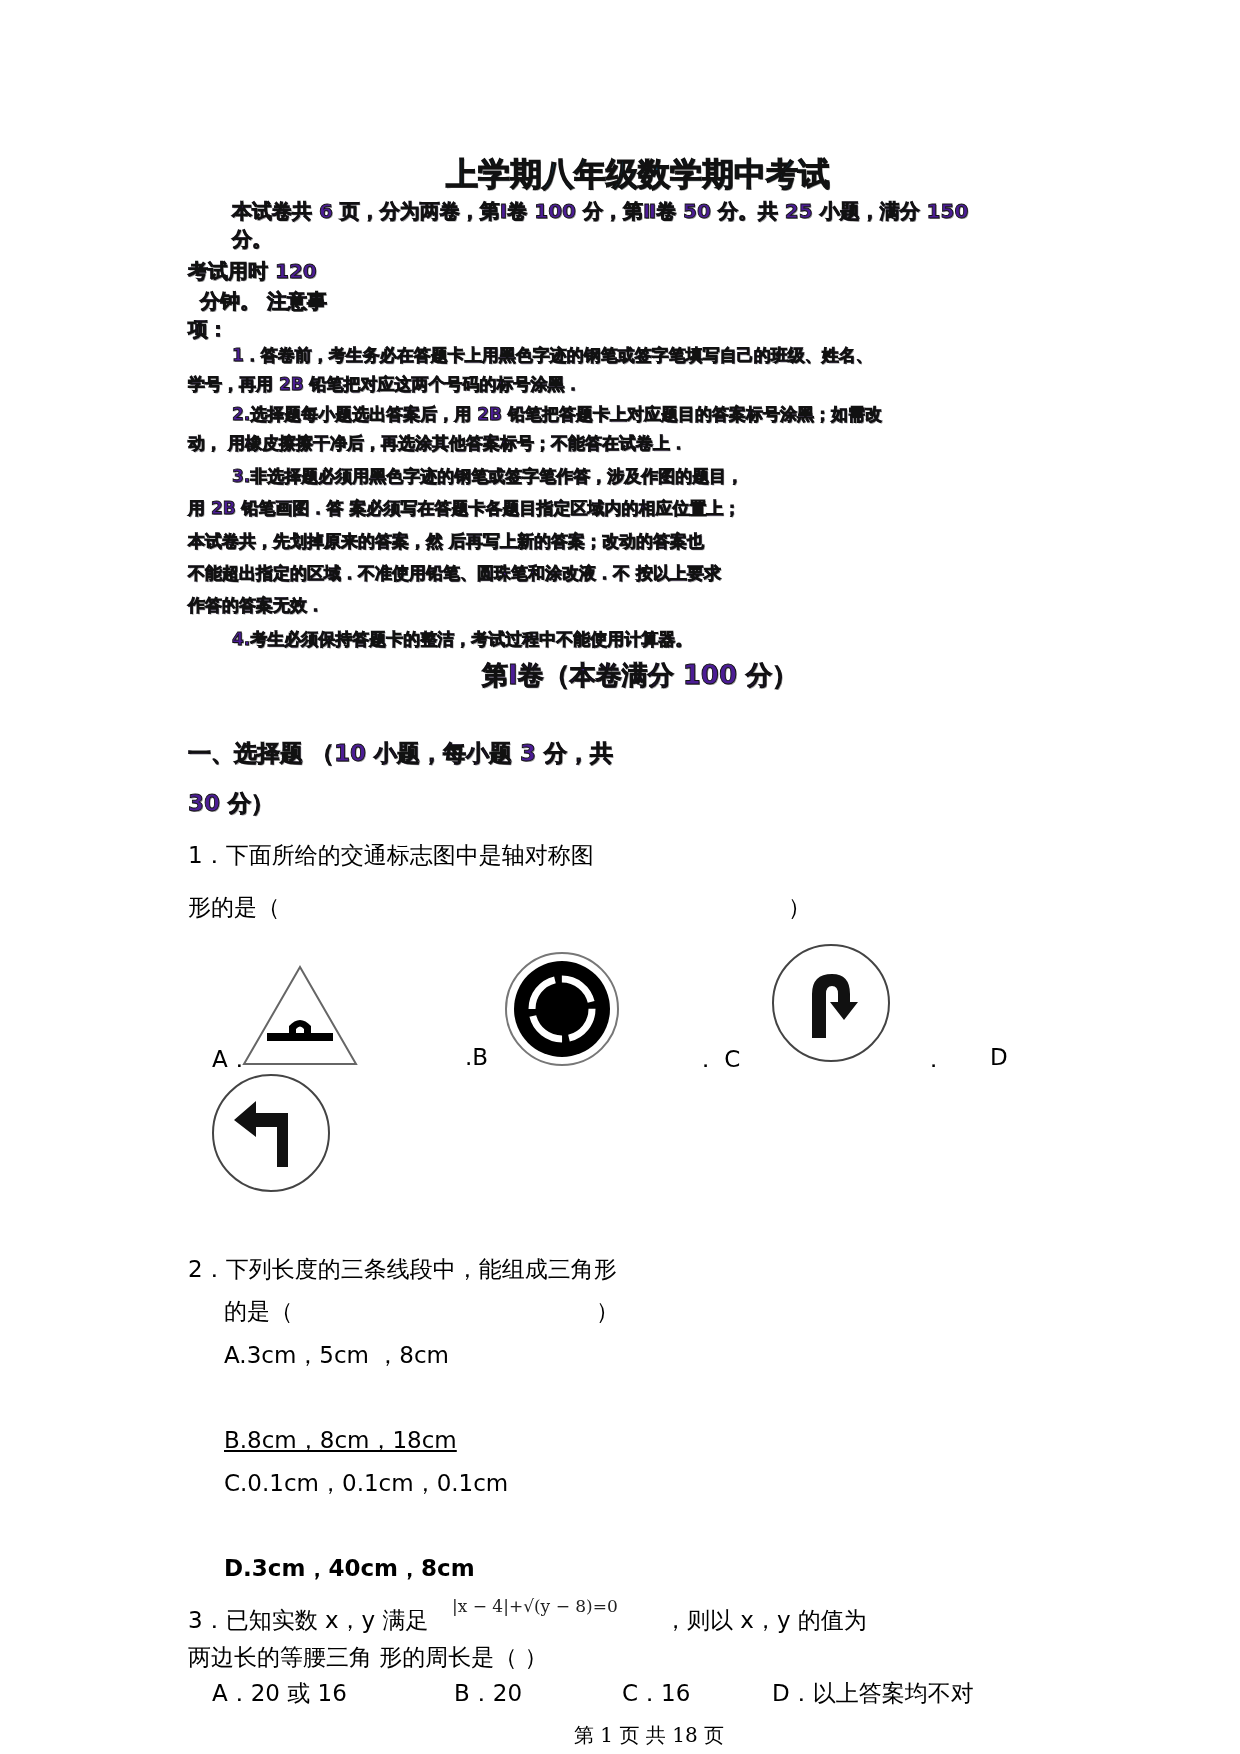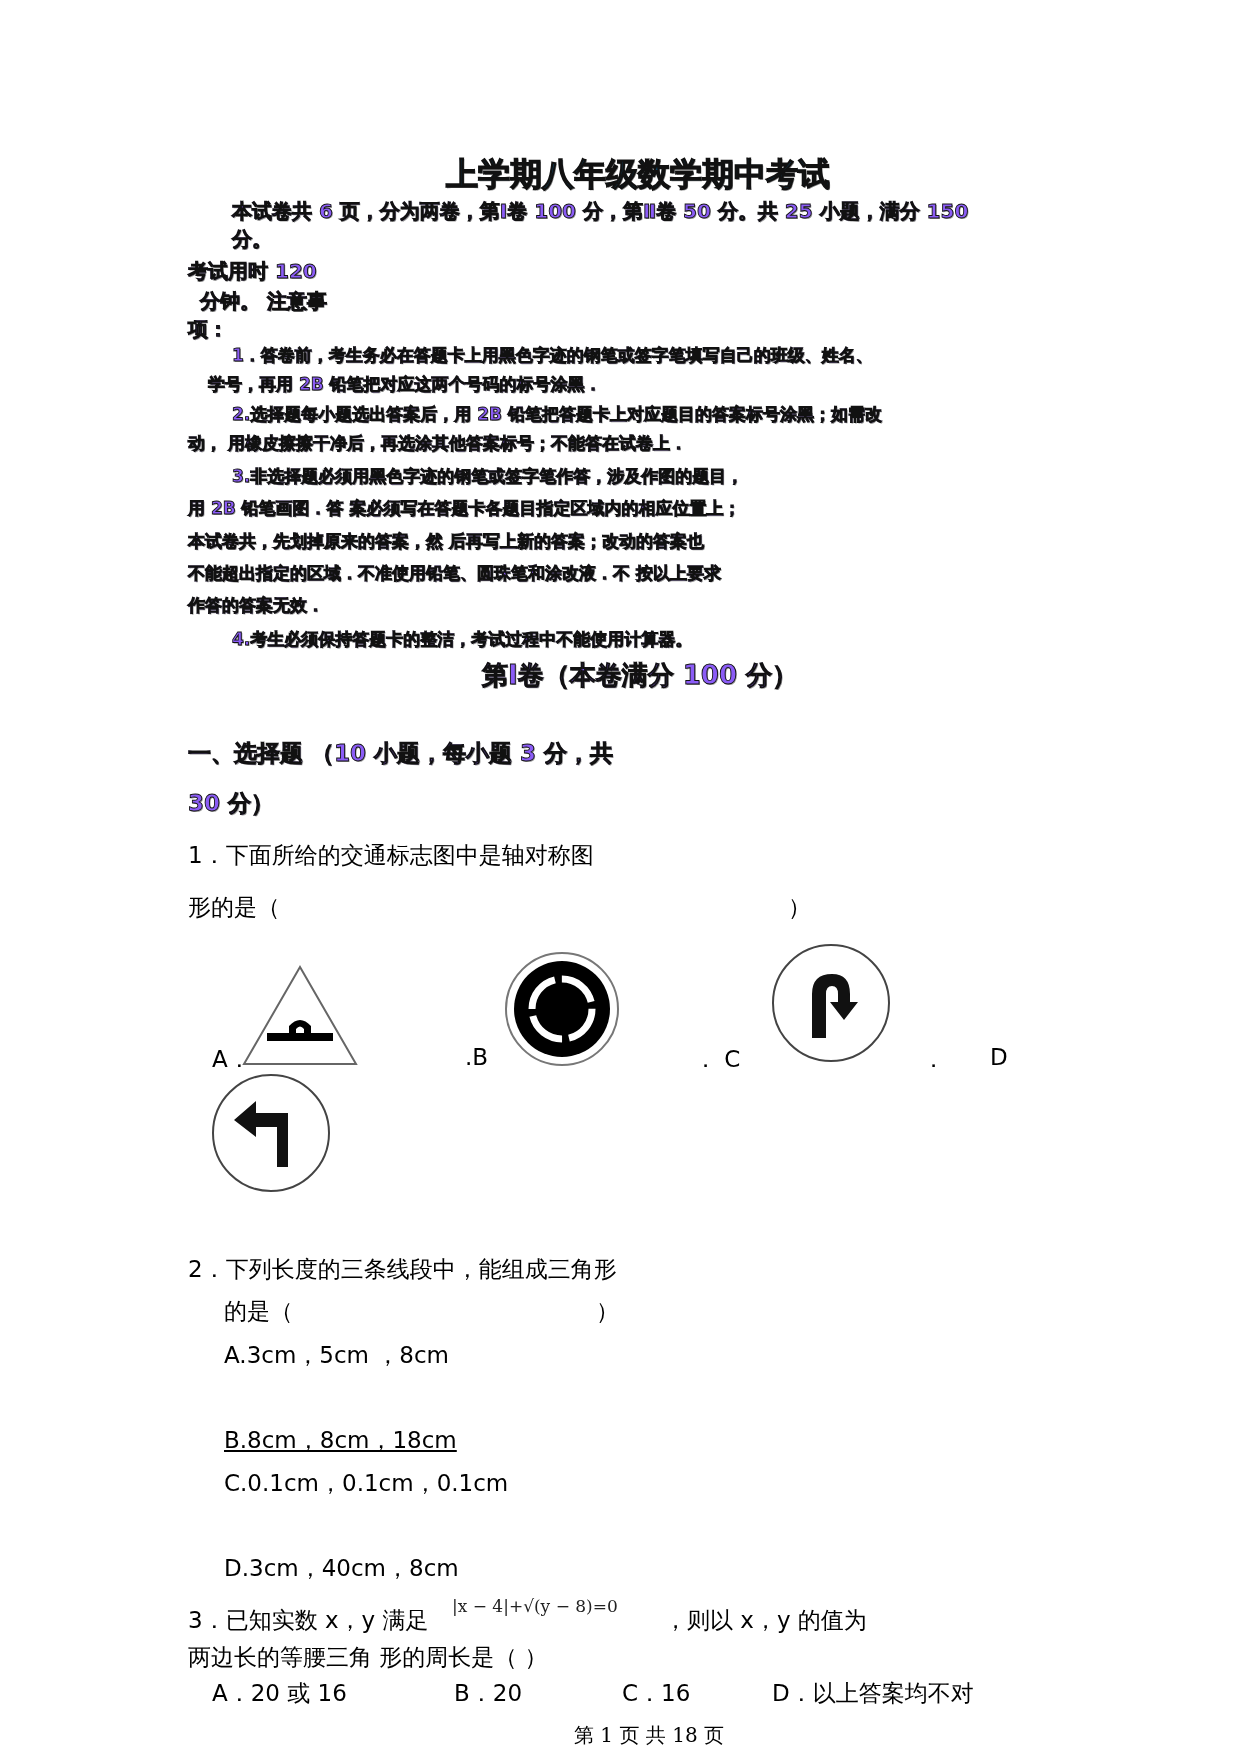--- a/index.html
+++ b/index.html
@@ -1,42 +1,42 @@
 <!DOCTYPE html>
 <html><head>
 <meta charset="utf-8">
 <style>
   html, body { margin: 0; padding: 0; background: #ffffff; }
   body { width: 1240px; height: 1754px; position: relative; overflow: hidden;
          font-family: "DejaVu Sans", sans-serif; color: #000; }
   .abs { position: absolute; white-space: nowrap; }
   .title { font-size: 32px; font-weight: bold; color: #0c4a6e;
            -webkit-text-stroke: 1.2px #111; text-shadow: 1px 1px 0 #888; letter-spacing: 0px; }
-  .outline { color: #8b5cf6; -webkit-text-stroke: 0.9px #111; text-shadow: 1px 1px 0 #999; font-weight: bold; text-align: center; }
+  .outline { color: #4c1d95; -webkit-text-stroke: 0.9px #111; text-shadow: 1px 1px 0 #999; font-weight: bold; text-align: center; }
   .n20 { font-size: 20px; }
   .n19 { font-size: 17px; }
   .q { font-size: 23px; }
   .sec { font-size: 25px; }
   .footer { font-size: 20px; font-family: "DejaVu Serif", serif; }
   svg { position: absolute; }
   .formula { font-family: "DejaVu Serif", serif; font-size: 17px; color: #222; }
 </style>
 </head>
 <body>
 
 <div class="abs title" style="left:446px; top:153px;">上学期八年级数学期中考试</div>
 
 <div class="abs outline n20" style="left:232px; top:198px;">本试卷共 6 页，分为两卷，第Ⅰ卷 100 分，第Ⅱ卷 50 分。共 25 小题，满分 150</div>
 <div class="abs outline n20" style="left:232px; top:226px;">分。</div>
 <div class="abs outline n20" style="left:188px; top:258px;">考试用时 120</div>
 <div class="abs outline n20" style="left:200px; top:288px;">分钟。 注意事</div>
 <div class="abs outline n20" style="left:188px; top:316px;">项：</div>
 
 <div class="abs outline n19" style="left:232px; top:344px;">1．答卷前，考生务必在答题卡上用黑色字迹的钢笔或签字笔填写自己的班级、姓名、</div>
-<div class="abs outline n19" style="left:188px; top:373px;margin-left:20px;">学号，再用 2B 铅笔把对应这两个号码的标号涂黑．</div>
+<div class="abs outline n19" style="left:188px; top:373px;">学号，再用 2B 铅笔把对应这两个号码的标号涂黑．</div>
 <div class="abs outline n19" style="left:232px; top:403px;">2.选择题每小题选出答案后，用 2B 铅笔把答题卡上对应题目的答案标号涂黑；如需改</div>
 <div class="abs outline n19" style="left:188px; top:432px;">动， 用橡皮擦擦干净后，再选涂其他答案标号；不能答在试卷上．</div>
 <div class="abs outline n19" style="left:232px; top:465px;">3.非选择题必须用黑色字迹的钢笔或签字笔作答，涉及作图的题目，</div>
 <div class="abs outline n19" style="left:188px; top:497px;">用 2B 铅笔画图．答 案必须写在答题卡各题目指定区域内的相应位置上；</div>
 <div class="abs outline n19" style="left:188px; top:530px;">本试卷共，先划掉原来的答案，然 后再写上新的答案；改动的答案也</div>
 <div class="abs outline n19" style="left:188px; top:562px;">不能超出指定的区域．不准使用铅笔、圆珠笔和涂改液．不 按以上要求</div>
 <div class="abs outline n19" style="left:188px; top:594px;">作答的答案无效．</div>
 <div class="abs outline n19" style="left:232px; top:628px;">4.考生必须保持答题卡的整洁，考试过程中不能使用计算器。</div>
 
 <div class="abs outline" style="left:482px; top:658px; font-size:26px;">第Ⅰ卷（本卷满分 100 分）</div>
@@ -75,21 +75,21 @@
   <circle cx="61" cy="62" r="58" fill="#fff" stroke="#444" stroke-width="2"></circle>
   <path d="M24,49 L46,30 L46,42 L78,42 L78,96 L67,96 L67,56 L46,56 L46,66 Z" fill="#111"></path>
 </svg>
 
 <div class="abs q" style="left:188px; top:1254px;">2．下列长度的三条线段中，能组成三角形</div>
 <div class="abs q" style="left:224px; top:1296px;">的是（</div>
 <div class="abs q" style="left:596px; top:1296px;">）</div>
 <div class="abs q" style="left:224px; top:1340px;">A.3cm，5cm ，8cm</div>
 <div class="abs q" style="left:224px; top:1425px;text-decoration:underline;">B.8cm，8cm，18cm</div>
 <div class="abs q" style="left:224px; top:1468px;">C.0.1cm，0.1cm，0.1cm</div>
-<div class="abs q" style="left:224px; top:1553px;">D.3cm，40cm，8cm</div>
+<div class="abs q" style="left:224px; top:1553px;font-weight:bold;">D.3cm，40cm，8cm</div>
 
 <div class="abs q" style="left:188px; top:1605px;">3．已知实数 x，y 满足</div>
 <div class="abs formula" style="left:452px; top:1596px;">|x − 4|+√(y − 8)=0</div>
 <div class="abs q" style="left:664px; top:1605px;">，则以 x，y 的值为</div>
 <div class="abs q" style="left:188px; top:1642px;">两边长的等腰三角 形的周长是（ ）</div>
 <div class="abs q" style="left:212px; top:1678px;">A．20 或 16</div>
 <div class="abs q" style="left:454px; top:1678px;">B．20</div>
 <div class="abs q" style="left:622px; top:1678px;">C．16</div>
 <div class="abs q" style="left:772px; top:1678px;">D．以上答案均不对</div>
 

